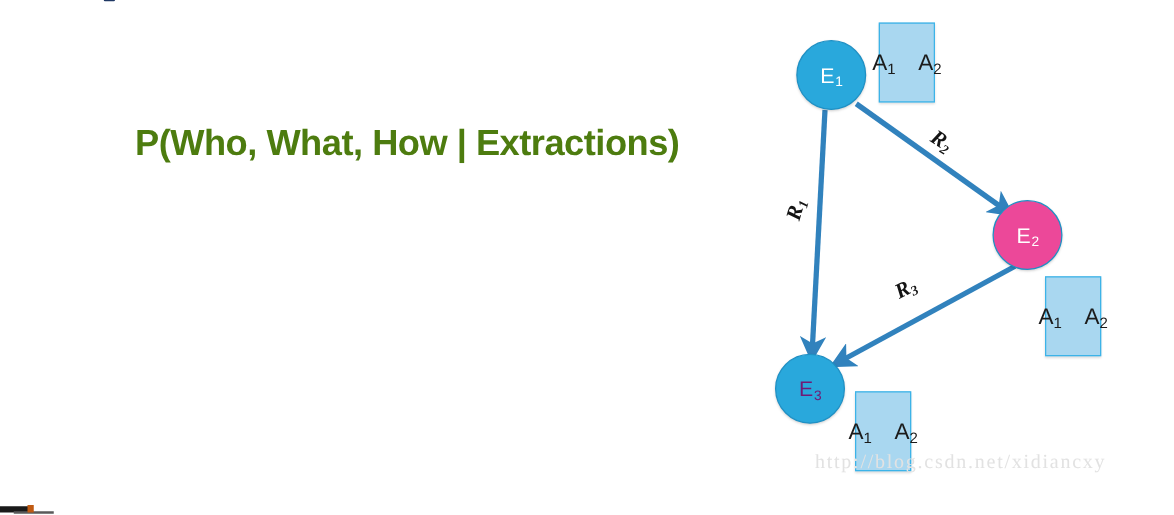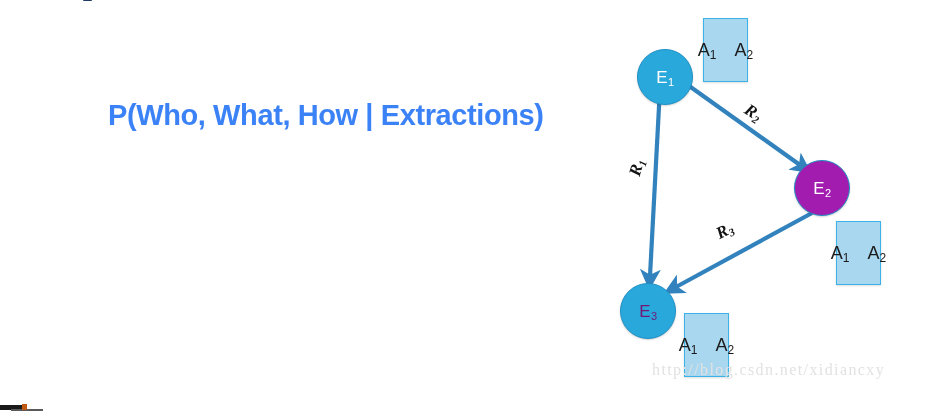--- a/index.html
+++ b/index.html
@@ -167,21 +167,21 @@
     font-family: "Liberation Serif", serif;
   }
 </style>
 </head>
 <body>
 
 <div id="canvas" style="width: 939px; height: 412px; background: rgb(255, 255, 255);">
 
   <div class="artifact-top"></div>
 
-  <div class="prob-label" style="color: #3b82f6;">P(Who, What, How | Extractions)</div>
+  <div class="prob-label" style="color: #4d7c0f;">P(Who, What, How | Extractions)</div>
 
   <svg id="graph-layer" viewBox="0 0 939 412" xmlns="http://www.w3.org/2000/svg">
     <defs>
       <marker id="arrow-r1" markerWidth="5" markerHeight="5" refX="1.6" refY="2.5" orient="auto" markerUnits="strokeWidth">
         <path d="M0,0 L5,2.5 L0,5 L1.3,2.5 Z" fill="#3182bd"></path>
       </marker>
       <marker id="arrow-r2" markerWidth="5" markerHeight="5" refX="1.6" refY="2.5" orient="auto" markerUnits="strokeWidth">
         <path d="M0,0 L5,2.5 L0,5 L1.3,2.5 Z" fill="#3182bd"></path>
       </marker>
       <marker id="arrow-r3" markerWidth="5" markerHeight="5" refX="1.6" refY="2.5" orient="auto" markerUnits="strokeWidth">
@@ -204,25 +204,25 @@
   <div class="attr-box" id="attr-box-e2" style="left: 836px; top: 221px; background: rgb(169, 215, 240); border-color: rgb(60, 179, 232);">
     <span class="attr-line" style="color: rgb(27, 27, 27);">A<sub>1</sub></span>
     <span class="attr-line" style="color: rgb(27, 27, 27);">A<sub>2</sub></span>
   </div>
 
   <div class="attr-box" id="attr-box-e3" style="left: 684px; top: 313px; background: rgb(169, 215, 240); border-color: rgb(60, 179, 232);">
     <span class="attr-line" style="color: rgb(27, 27, 27);">A<sub>1</sub></span>
     <span class="attr-line" style="color: rgb(27, 27, 27);">A<sub>2</sub></span>
   </div>
 
-  <div class="entity-node" id="node-e1" style="left: 637px; top: 49px; width: 56px; height: 56px; background: rgb(41, 168, 220); border-color: rgb(31, 144, 196);">
+  <div class="entity-node" id="node-e1" style="left: 637px; top: 32px; width: 56px; height: 56px; background: rgb(41, 168, 220); border-color: rgb(31, 144, 196);">
     <span class="entity-label" style="color: rgb(255, 255, 255);">E<sub>1</sub></span>
   </div>
 
-  <div class="entity-node" id="node-e2" style="left: 794px; top: 160px; width: 56px; height: 56px; background: #a21caf; border-color: rgb(31, 144, 196);">
+  <div class="entity-node" id="node-e2" style="left: 794px; top: 160px; width: 56px; height: 56px; background: #ec4899; border-color: rgb(31, 144, 196);">
     <span class="entity-label" style="color: rgb(255, 255, 255);">E<sub>2</sub></span>
   </div>
 
   <div class="entity-node" id="node-e3" style="left: 620px; top: 283px; width: 56px; height: 56px; background: rgb(41, 168, 220); border-color: rgb(31, 144, 196);">
     <span class="entity-label" style="color: #701a75;">E<sub>3</sub></span>
   </div>
 
   <div class="rel-label" id="rel-label-r1" style="color: rgb(20, 20, 20);">R<sub>1</sub></div>
   <div class="rel-label" id="rel-label-r2" style="color: rgb(20, 20, 20);">R<sub>2</sub></div>
   <div class="rel-label" id="rel-label-r3" style="color: rgb(20, 20, 20);">R<sub>3</sub></div>

